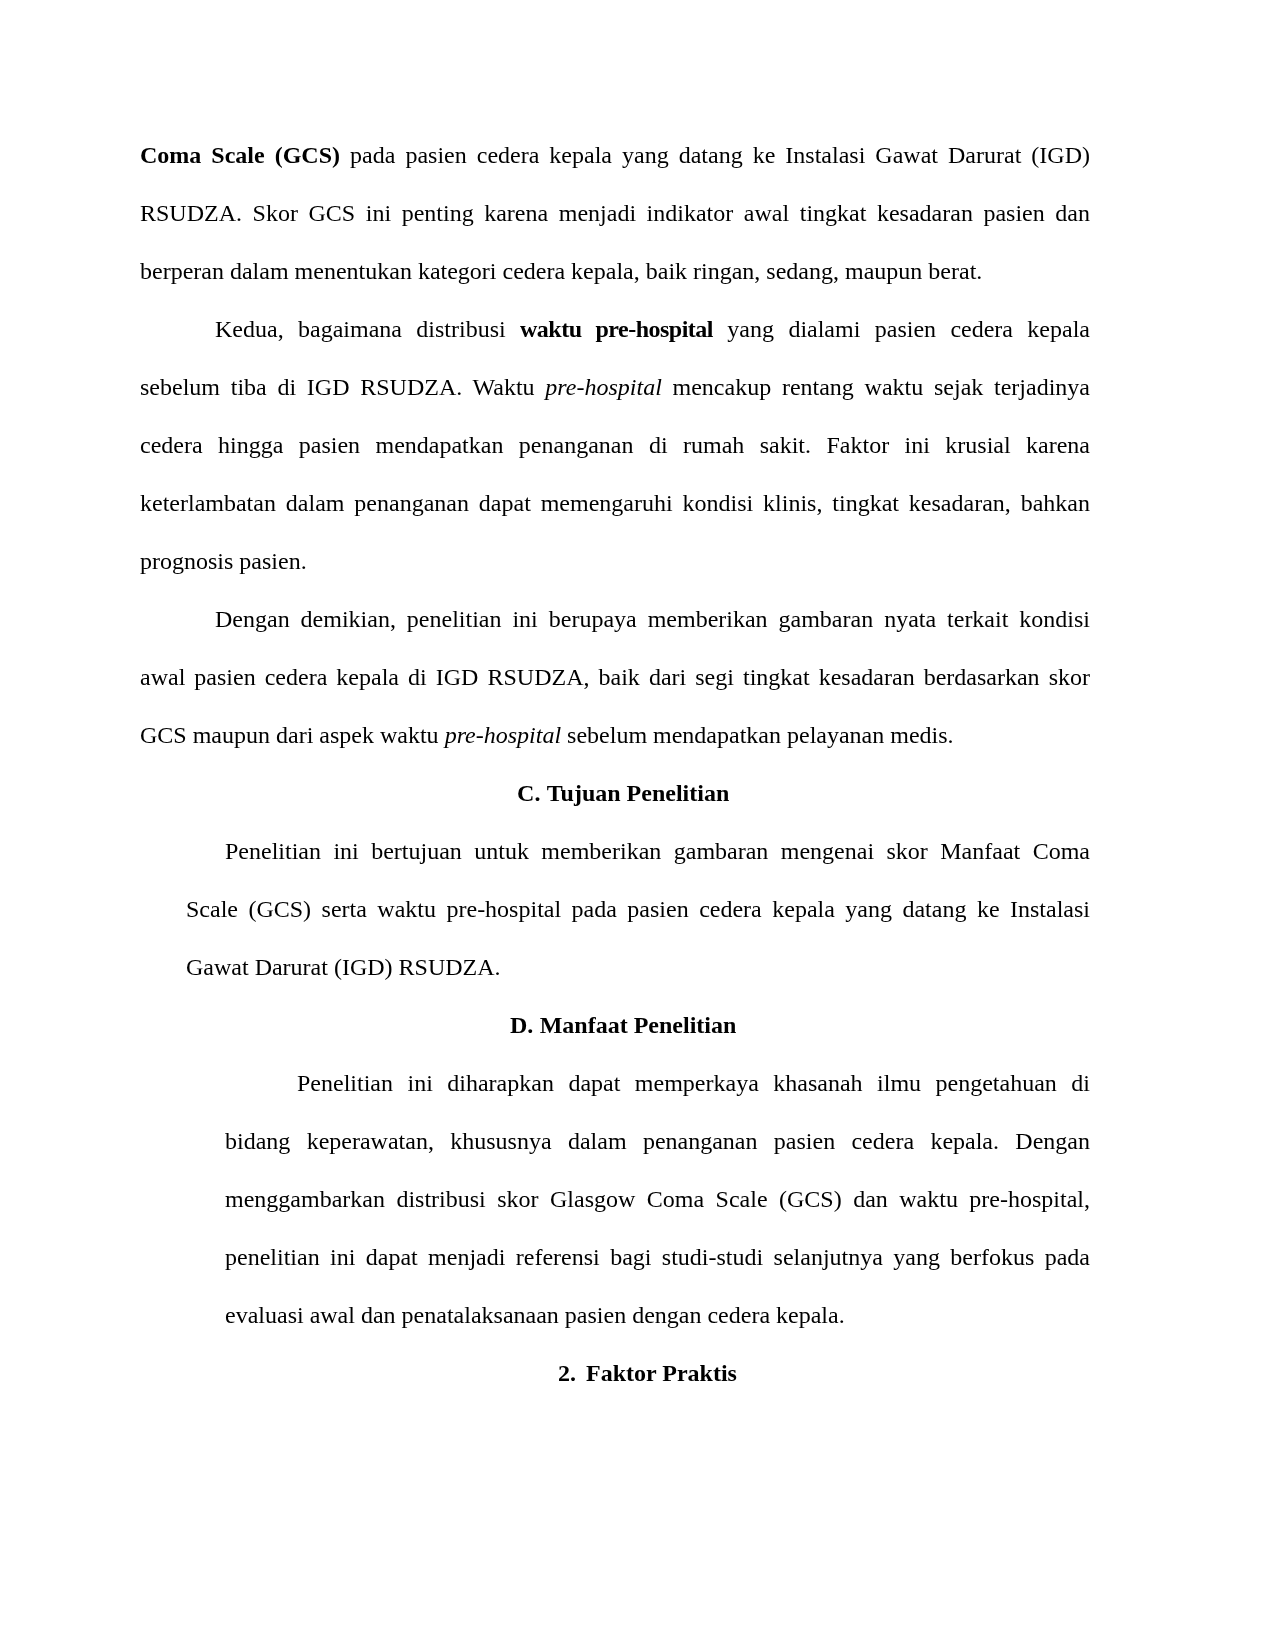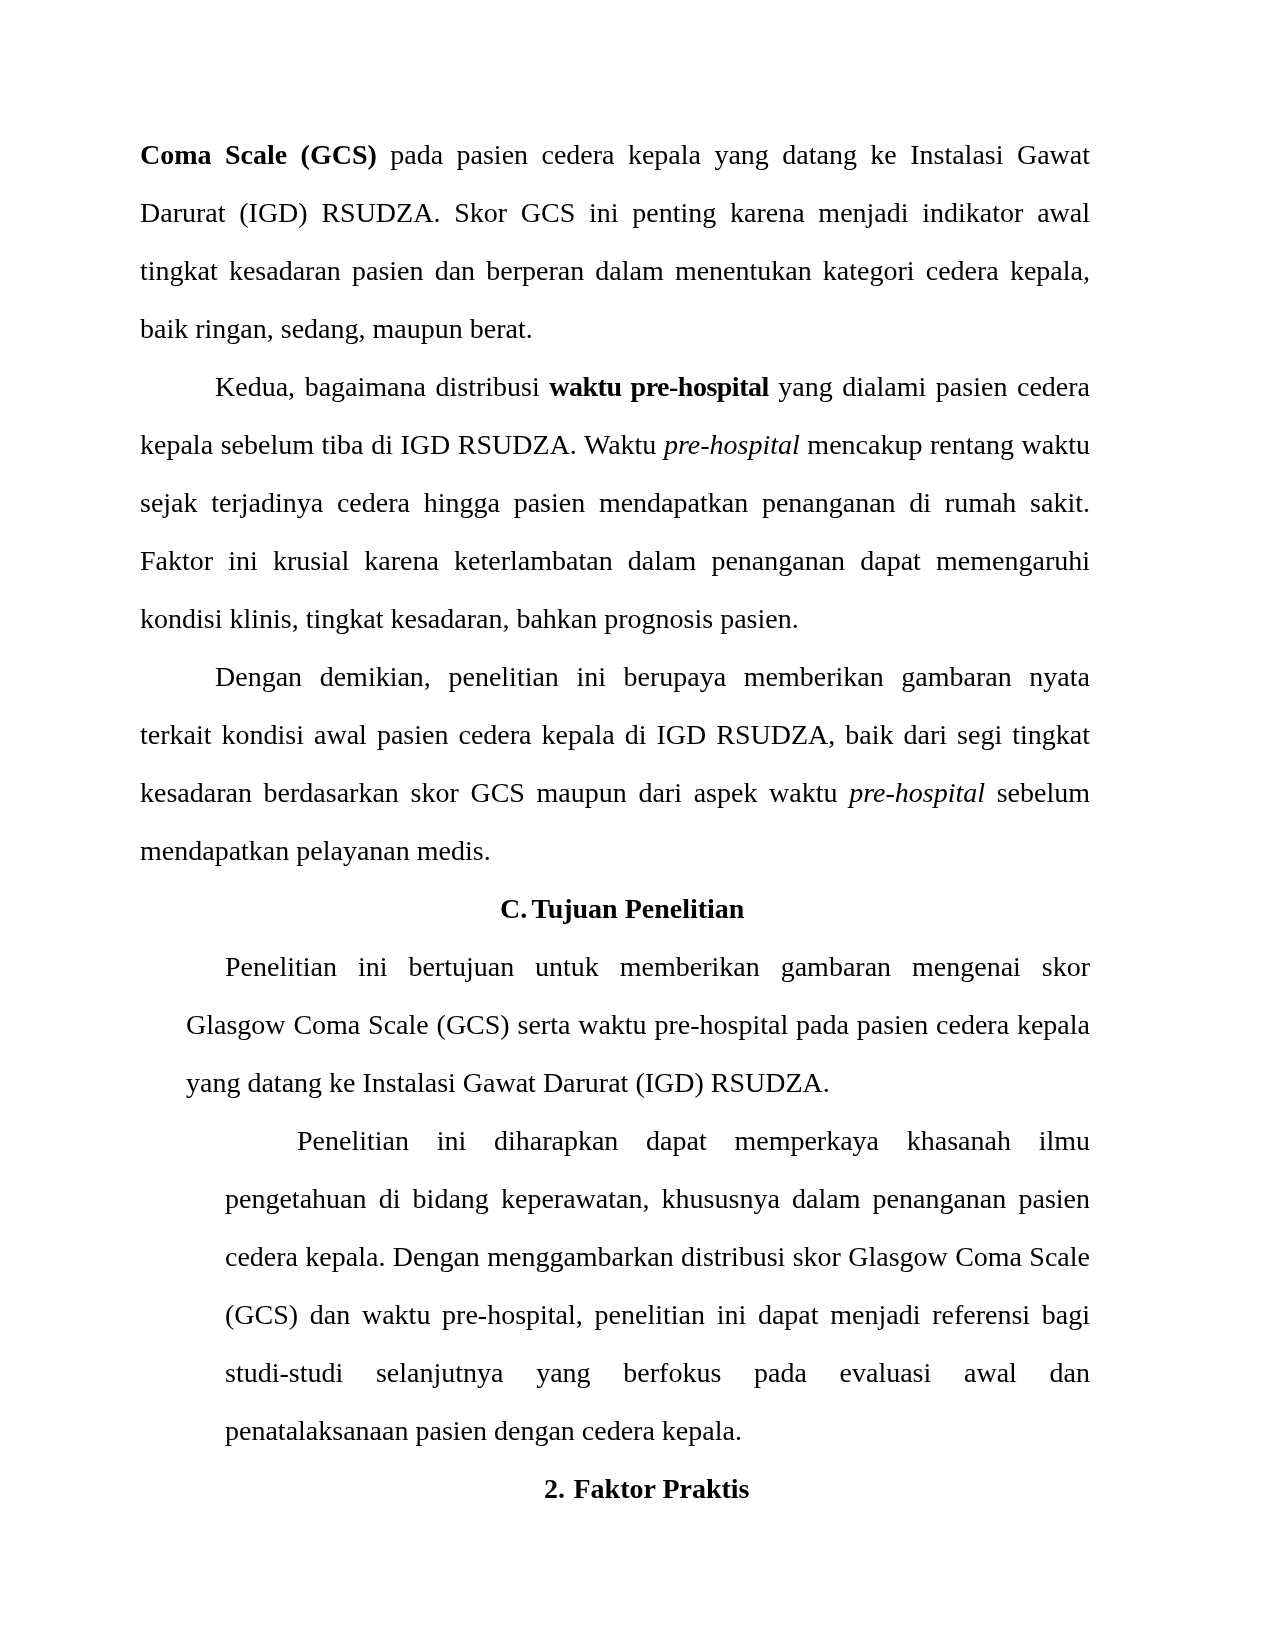--- a/index.html
+++ b/index.html
@@ -7,21 +7,21 @@
     padding: 0;
     background: #ffffff;
   }
   .page {
     position: relative;
     width: 1275px;
     height: 1651px;
     background: #ffffff;
     color: #000000;
     font-family: "Liberation Serif", "DejaVu Serif", serif;
-    font-size: 28px;
+    font-size: 24px;
     line-height: 58px;
     box-sizing: border-box;
     padding: 126px 185px 0 140px;
     overflow: hidden;
   }
   p, .heading {
     margin: 0;
     padding: 0;
   }
   .body-par {
@@ -60,21 +60,22 @@
 <div class="page">
 
   <p class="body-par no-indent"><span class="bold">Coma Scale (GCS)</span><span> pada pasien cedera kepala yang datang ke Instalasi Gawat Darurat (IGD) RSUDZA. Skor GCS ini penting karena menjadi indikator awal tingkat kesadaran pasien dan berperan dalam menentukan kategori cedera kepala, baik ringan, sedang, maupun berat.</span></p>
 
   <p class="body-par"><span>Kedua, bagaimana distribusi </span><span class="bold-tight">waktu pre-hospital</span><span> yang dialami pasien cedera kepala sebelum tiba di IGD RSUDZA. Waktu </span><span class="italic">pre-hospital</span><span> mencakup rentang waktu sejak terjadinya cedera hingga pasien mendapatkan penanganan di rumah sakit. Faktor ini krusial karena keterlambatan dalam penanganan dapat memengaruhi kondisi klinis, tingkat kesadaran, bahkan prognosis pasien.</span></p>
 
   <p class="body-par"><span>Dengan demikian, penelitian ini berupaya memberikan gambaran nyata terkait kondisi awal pasien cedera kepala di IGD RSUDZA, baik dari segi tingkat kesadaran berdasarkan skor GCS maupun dari aspek waktu </span><span class="italic">pre-hospital</span><span> sebelum mendapatkan pelayanan medis.</span></p>
 
   <div class="heading heading-l1"><span class="marker-l1">C.</span><span>Tujuan Penelitian</span></div>
 
-  <p class="sub-par-c">Penelitian ini bertujuan untuk memberikan gambaran mengenai skor Glasgow Coma Scale (GCS) serta waktu pre-hospital pada pasien cedera kepala yang datang ke Instalasi Gawat Darurat (IGD) RSUDZA.</p>
+  <p class="sub-par-c">Penelitian ini bertujuan untuk memberikan gambaran mengenai skor Manfaat Coma Scale (GCS) serta waktu pre-hospital pada pasien cedera kepala yang datang ke Instalasi Gawat Darurat (IGD) RSUDZA.</p>
 
+  <div class="heading heading-l1"><span class="marker-l1">D.</span><span>Manfaat Penelitian</span></div>
 
 
   <p class="sub-par-d1">Penelitian ini diharapkan dapat memperkaya khasanah ilmu pengetahuan di bidang keperawatan, khususnya dalam penanganan pasien cedera kepala. Dengan menggambarkan distribusi skor Glasgow Coma Scale (GCS) dan waktu pre-hospital, penelitian ini dapat menjadi referensi bagi studi-studi selanjutnya yang berfokus pada evaluasi awal dan penatalaksanaan pasien dengan cedera kepala.</p>
 
   <div class="heading heading-l2b"><span class="marker-l2">2.</span><span>Faktor Praktis</span></div>
 
 </div>
 
 </body></html>

